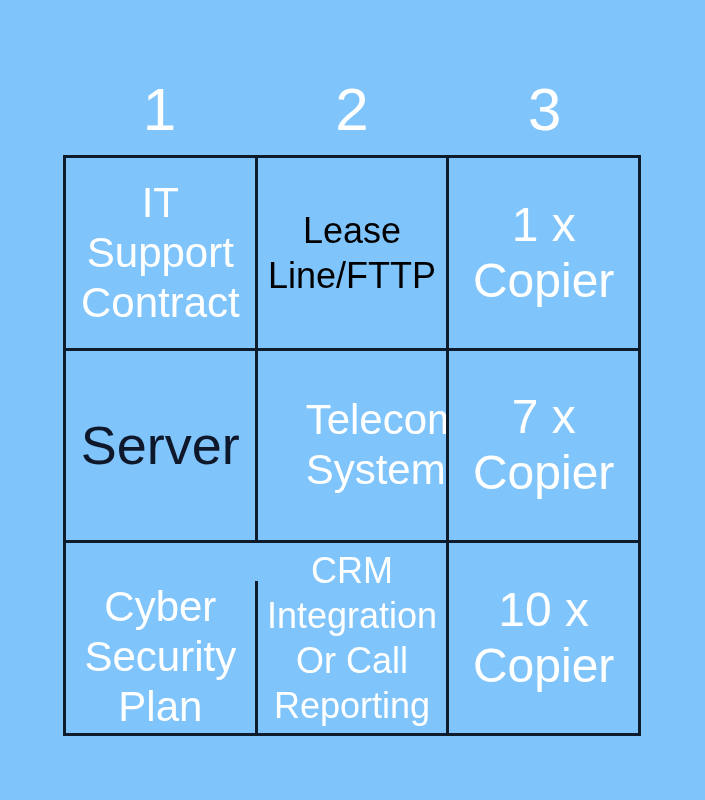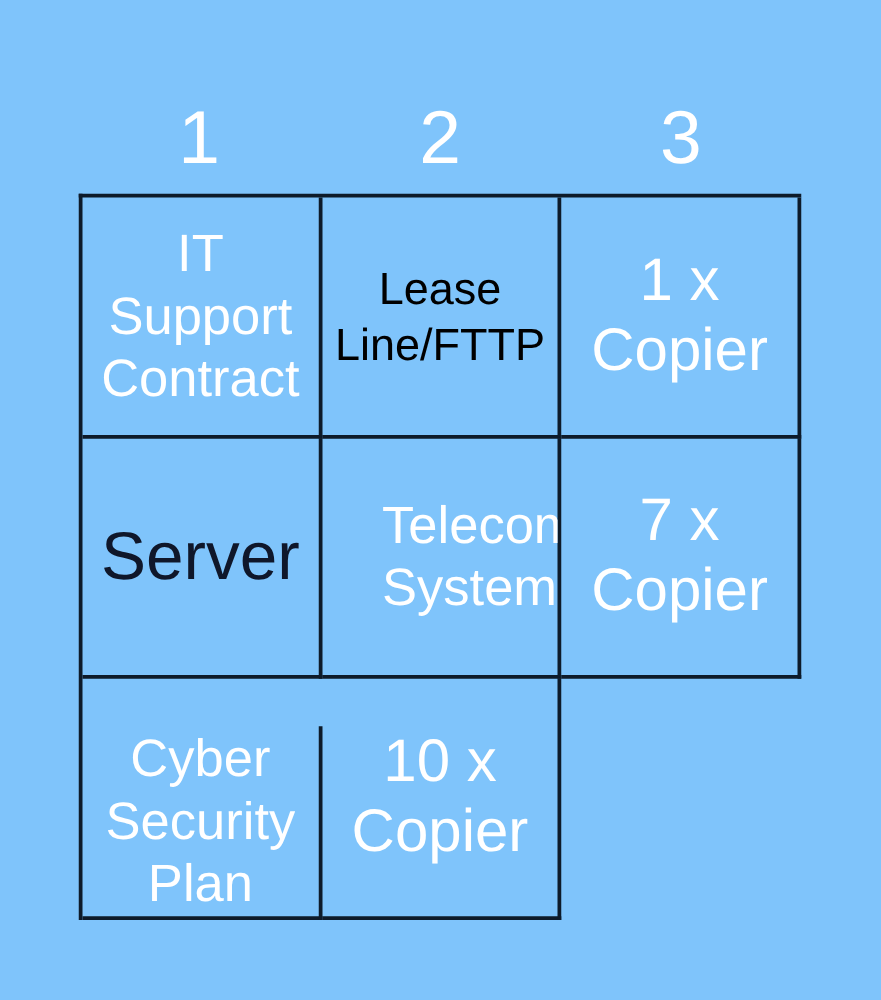--- a/index.html
+++ b/index.html
@@ -120,18 +120,24 @@
     <div class="cell" style="border-right-color: rgb(13, 27, 42); border-bottom-color: rgb(13, 27, 42);">
       <span class="cell-text t-lg" style="color: rgb(255, 255, 255);">7 x
 Copier</span>
     </div>
     <div class="cell" style="border-right-color: rgb(13, 27, 42); border-bottom-color: rgb(13, 27, 42); margin-top: 38px;">
       <span class="cell-text t-md" style="color: rgb(255, 255, 255);">Cyber
 Security
 Plan</span>
     </div>
     <div class="cell" style="border-right-color: rgb(13, 27, 42); border-bottom-color: rgb(13, 27, 42);">
+      <span class="cell-text t-sm" style="color: rgb(255, 255, 255);">CRM
+Integration
+Or Call
+Reporting</span>
+    </div>
+    <div class="cell" style="border-right-color: rgb(13, 27, 42); border-bottom-color: rgb(13, 27, 42);">
       <span class="cell-text t-lg" style="color: rgb(255, 255, 255);">10 x
 Copier</span>
     </div>
   </div>
 
 </div>
 
 </body></html>

